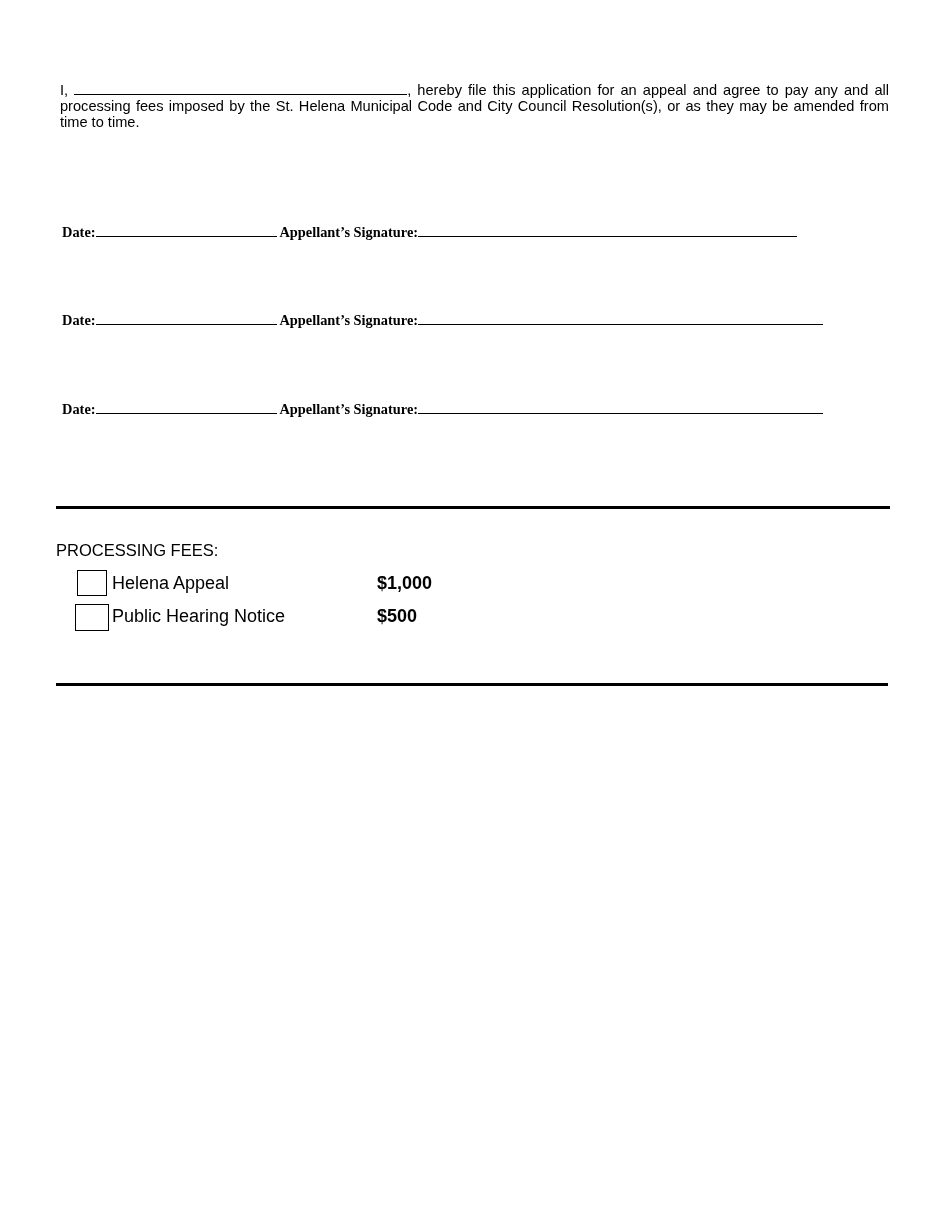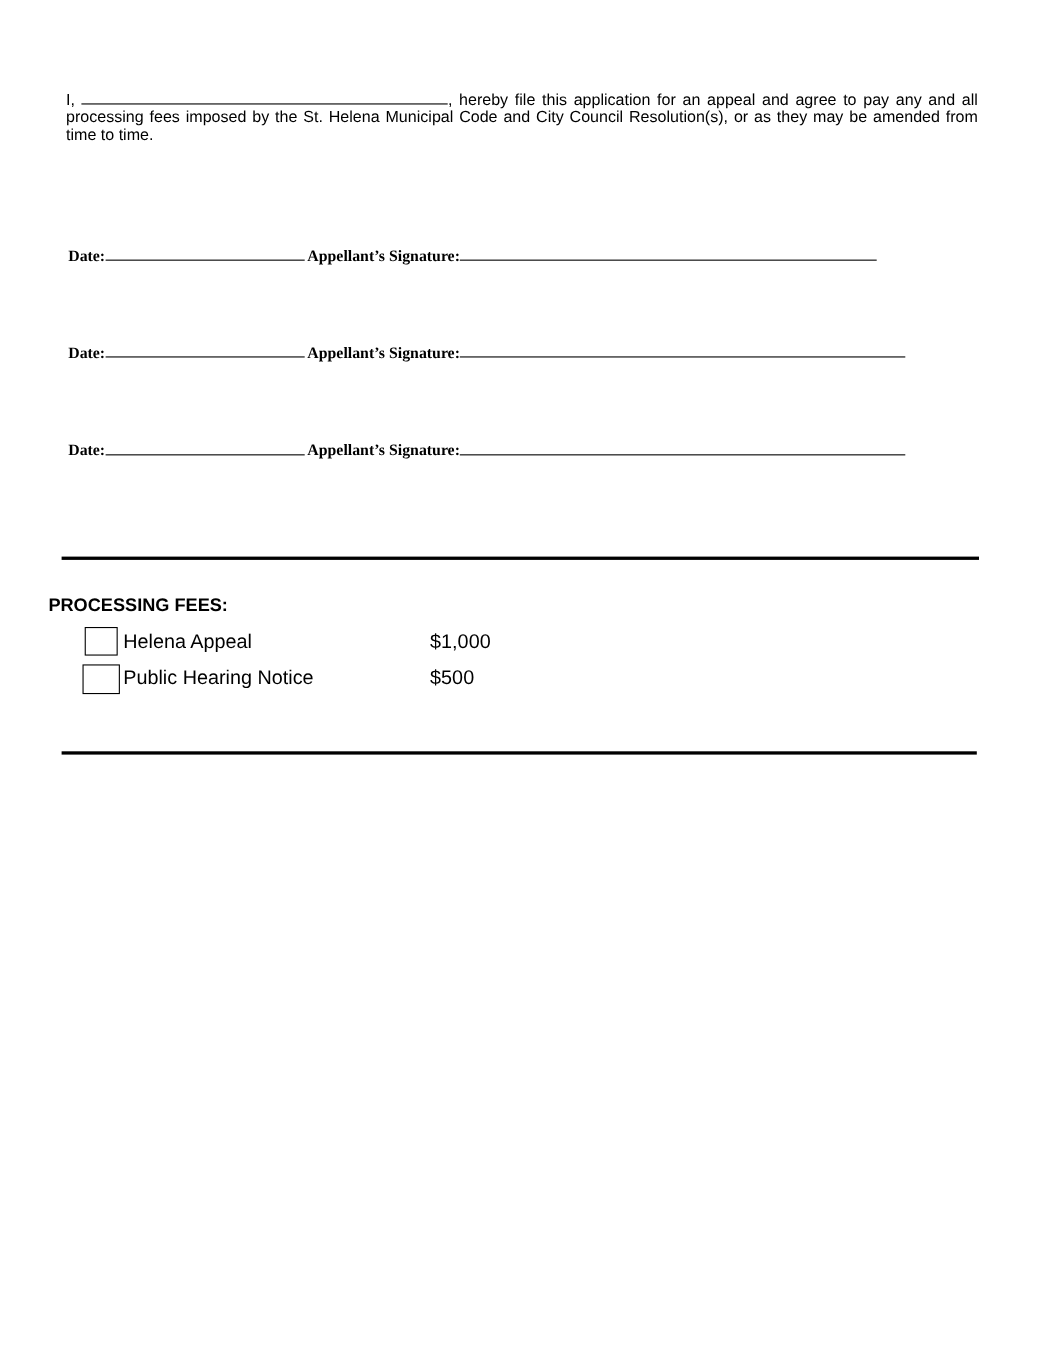--- a/index.html
+++ b/index.html
@@ -2,25 +2,25 @@
 <html><head>
   <meta charset="utf-8">
   <style>
     html, body { margin: 0; padding: 0; background: #ffffff; }
     body { width: 950px; height: 1230px; position: relative; font-family: "Liberation Sans", sans-serif; color: #000; overflow: hidden; }
     .para { position: absolute; left: 60px; top: 80px; width: 829px; font-size: 14.6px; line-height: 16px; text-align: justify; text-align-last: left; }
     .blank { display: inline-block; border-bottom: 1px solid #000; height: 14px; vertical-align: baseline; }
     .sigrow { position: absolute; left: 62px; font-size: 14.4px; font-weight: bold; white-space: nowrap; font-family: Liberation Serif, serif; }
     .sigrow .line { display: inline-block; border-bottom: 1.4px solid #000; height: 14px; vertical-align: baseline; }
     .rule { position: absolute; left: 56px; width: 834px; background: #000; }
-    .fees-title { position: absolute; left: 44px; top: 541px; font-size: 16.5px; font-weight: bold; text-align: right; }
+    .fees-title { position: absolute; left: 56px; top: 541px; font-size: 16.5px; font-weight: normal; text-align: right; }
     .fee-row { position: absolute; left: 75px; height: 28px; font-size: 18px; }
     .checkbox { position: absolute; width: 30px; height: 26px; border: 1.6px solid #000; box-sizing: border-box; background: #fff; cursor: pointer; }
     .fee-label { position: absolute; left: 37px; top: 3px; white-space: nowrap; }
-    .fee-amount { position: absolute; left: 316px; top: 3px; white-space: nowrap; }
+    .fee-amount { position: absolute; left: 302px; top: 3px; white-space: nowrap; font-weight: bold; }
   </style>
 </head>
 <body>
 
 <div class="para">
   <span>I,</span>
   <span class="blank" style="width:333px"></span><span>, hereby file this application for an appeal and agree to pay any and all processing fees imposed by the St. Helena Municipal Code and City Council Resolution(s), or as they may be amended from time to time.</span>
 </div>
 
 <div class="sigrow" style="top:222px">

